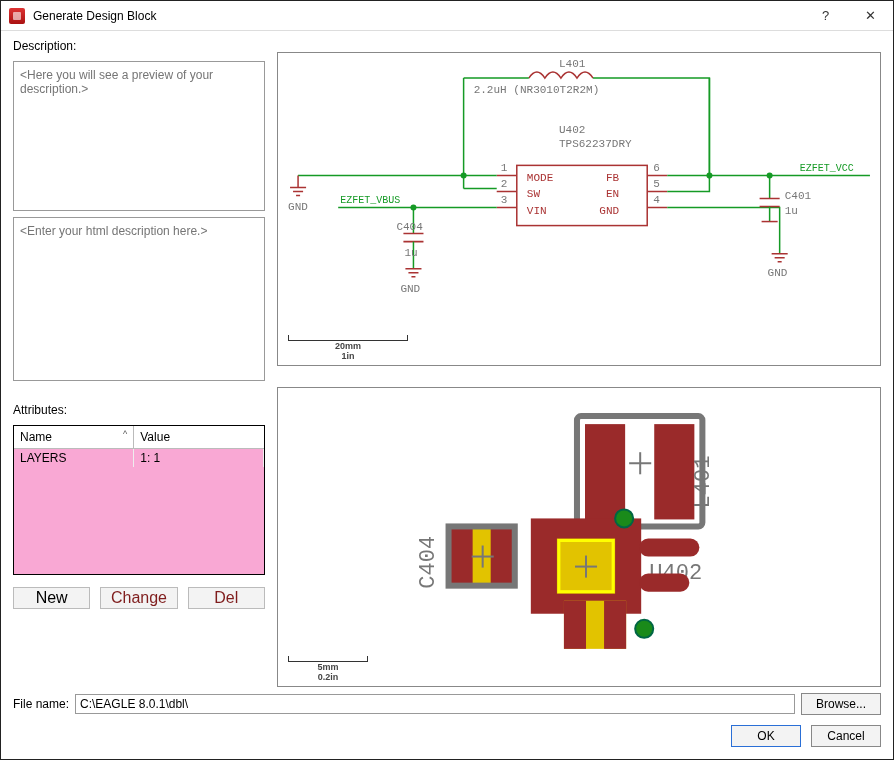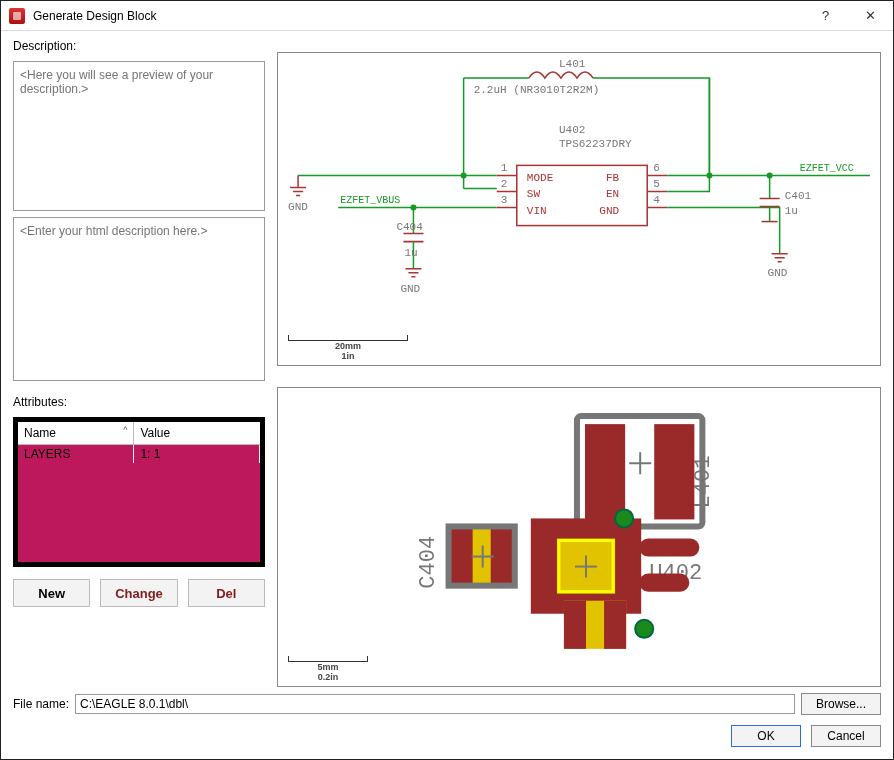--- a/index.html
+++ b/index.html
@@ -66,23 +66,23 @@
     background: #fff;
     font-size: 12px;
     color: #666;
     padding: 6px;
     resize: none;
     font-family: inherit;
   }
   .preview-box { height: 150px; }
   .html-box { height: 164px; }
   .attr-table-wrap {
-    border: 5px solid #000000;
+    border: 1px solid #000000;
     height: 150px;
-    background: #be185d;
+    background: #f9a8d4;
     overflow: hidden;
   }
   table.attr {
     width: 100%;
     border-collapse: collapse;
     font-size: 12px;
   }
   table.attr th {
     text-align: left;
     font-weight: normal;
@@ -93,27 +93,26 @@
   table.attr th:first-child { border-right: 1px solid #bbb; position:relative;}
   .sort-caret { position:absolute; right:6px; top:3px; font-size:9px; color:#555;}
   table.attr td {
     padding: 2px 6px;
     border-right: 1px solid #eee;
   }
   table.attr tr.sel td { background: #efefef; }
   .btn-row { display:flex; gap:10px; margin-top:6px;}
   .btn {
     flex:1;
-    height:28px;
+    height:22px;
     border:1px solid #bbb;
     background:#f3f3f3;
-    font-size:13px;
+    font-size:16px;
     display:flex;align-items:center;justify-content:center;
     cursor:pointer;
-    font-weight:bold;
   }
   .btn.disabled { color:#7f1d1d; }
   .right-col {
     flex:1;
     display:flex;
     flex-direction:column;
     gap:8px;
     min-width:0;
   }
   .panel {
@@ -158,21 +157,21 @@
   </div>
 
   <div class="body">
     <div class="main-split">
 
       <div class="left-col">
         <div class="label">Description:</div>
         <textarea class="textbox preview-box" readonly="" placeholder="&lt;Here you will see a preview of your description.&gt;" style=""></textarea>
         <textarea class="textbox html-box" placeholder="&lt;Enter your html description here.&gt;" style=""></textarea>
 
-        <div class="label" style="margin-top:8px">Attributes:</div>
+        <div class="label" style="margin-top:16px">Attributes:</div>
         <div class="attr-table-wrap">
           <table class="attr">
             <thead>
               <tr>
                 <th style="width:48%">
                   <span>Name</span>
                   <span class="sort-caret">^</span>
                 </th>
                 <th>Value</th>
               </tr>

